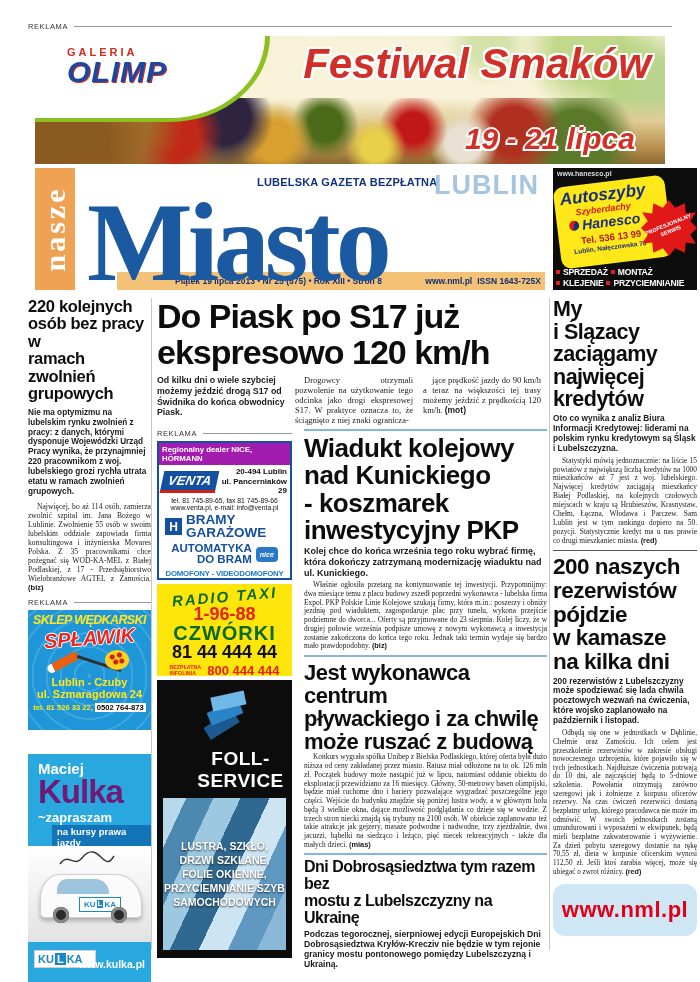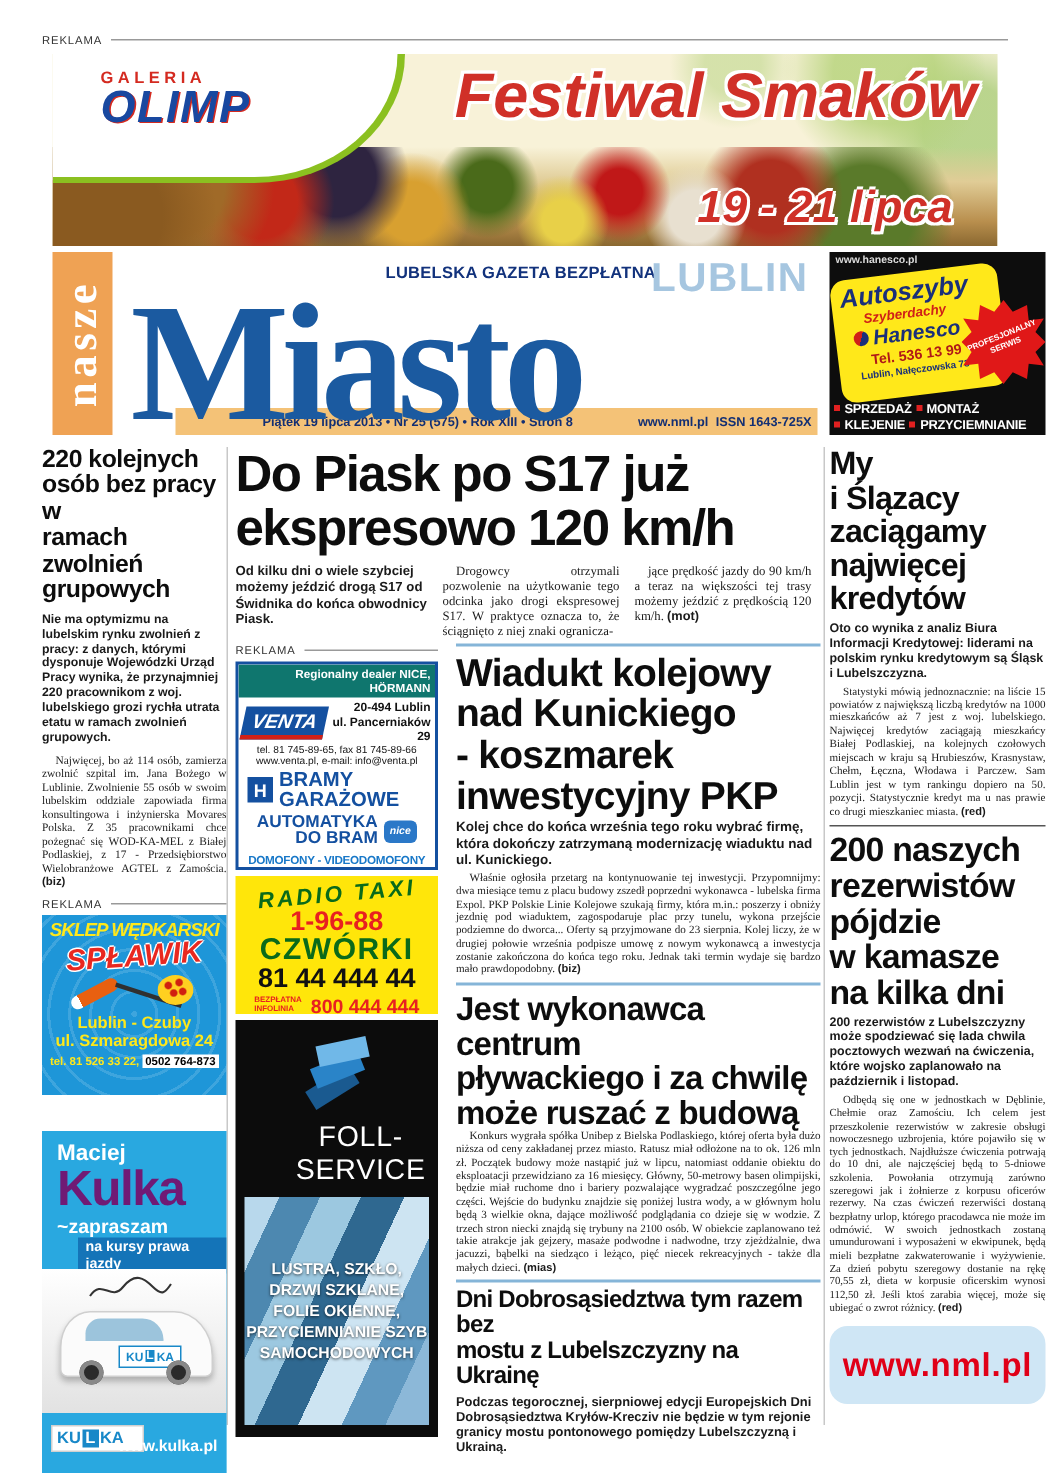--- a/index.html
+++ b/index.html
@@ -144,21 +144,21 @@
   .ku-wheel{position:absolute;bottom:-6px;width:16px;height:16px;border-radius:50%;background:#2a2a2a;
      box-shadow:inset 0 0 0 3px #888;}
   .ku-bottom{position:absolute;left:0;bottom:0;width:123px;height:74px;background:#29a8e0;padding:8px 6px 0 6px;box-sizing:border-box;}
   .ku-logo{display:flex;align-items:center;gap:1px;background:#fff;border:1px solid #d0d0d0;padding:2px 3px;width:54px;
      font-size:11px;font-weight:bold;color:#1888c8;}
   .ku-logo .lbox{background:#1888c8;color:#fff;padding:0 2px;}
   .ku-site{position:absolute;right:6px;top:16px;font-size:10.5px;font-weight:bold;color:#fff;}
 
   
   .venta{border:2px solid #1450a0;background:#fff;height:139px;box-sizing:border-box;overflow:hidden;}
-  .v-top{background:#0f766e;color:#fff;font-size:7.8px;font-weight:bold;padding:2px 3px;text-align:right;}
+  .v-top{background:#a21caf;color:#fff;font-size:7.8px;font-weight:bold;padding:2px 3px;}
   .v-mid{display:flex;justify-content:space-between;align-items:center;padding:2px 3px 0 3px;}
   .v-logo{background:#1450a0;color:#fff;font-style:italic;font-weight:bold;font-size:13px;padding:2px 6px;
      transform:skewX(-12deg);border-bottom:3px solid #d02018;}
   .v-addr{text-align:right;font-size:8px;font-weight:bold;color:#111;line-height:1.2;}
   .v-tel{font-size:6.8px;text-align:center;margin-top:1px;color:#111;}
   .v-web{font-size:6.8px;text-align:center;color:#111;}
   .v-bramy{display:flex;align-items:center;gap:4px;margin:3px 0 0 6px;}
   .v-hicon{width:17px;height:17px;background:#1450a0;color:#fff;font-weight:bold;font-size:12px;display:flex;align-items:center;justify-content:center;}
   .v-bramy .t{font-size:13.5px;font-weight:bold;color:#1450a0;line-height:.95;}
   .v-auto{display:flex;align-items:center;justify-content:center;gap:4px;margin-top:3px;}
@@ -177,21 +177,21 @@
   .tx-info{font-size:5.3px;font-weight:bold;color:#e82020;text-align:left;line-height:1.2;}
   .tx-p2{font-size:13px;font-weight:bold;color:#e82020;}
 
   
   .foll{margin-top:4px;height:278px;background:#0c0c0c;text-align:center;overflow:hidden;position:relative;}
   .f-icon{position:relative;height:58px;margin-top:8px;}
   .f-sheet{position:absolute;left:50%;width:34px;height:14px;}
   .f-icon .s1{background:#1a5a90;transform:translateX(-60%) rotate(-32deg);top:30px;}
   .f-icon .s2{background:#2a84c8;transform:translateX(-50%) rotate(-22deg);top:18px;}
   .f-icon .s3{background:#70b8e8;transform:translateX(-40%) rotate(-12deg);top:6px;}
-  .f-brand{font-size:19px;font-weight:normal;color:#fff;letter-spacing:.5px;margin-top:2px;padding-left:32px;}
+  .f-brand{font-size:19px;font-weight:bold;color:#fff;letter-spacing:.5px;margin-top:2px;padding-left:32px;}
   .f-photo{margin:6px 6px 0 6px;height:152px;display:flex;align-items:center;justify-content:center;
      background:linear-gradient(115deg,#b8d8ec 0 12%,#4d88b0 12% 26%,#9cc8e0 26% 40%,#2f6890 40% 55%,#cde4f2 55% 70%,#5f98c0 70% 85%,#8cb8d8 85%);}
   .f-serv{font-size:10.5px;font-weight:bold;color:#fff;line-height:1.35;text-shadow:0 1px 2px rgba(0,0,0,.7);}
   .f-line{font-size:9px;font-weight:bold;color:#fff;line-height:1.35;}
   .f-contact{margin-top:6px;}
 
   
   .nml-box{margin-top:8px;height:52px;background:#cfe6f5;border-radius:12px;display:flex;align-items:center;justify-content:center;}
   .nml-box span{font-size:22px;font-weight:bold;color:#e00018;letter-spacing:.5px;}
 </style>

